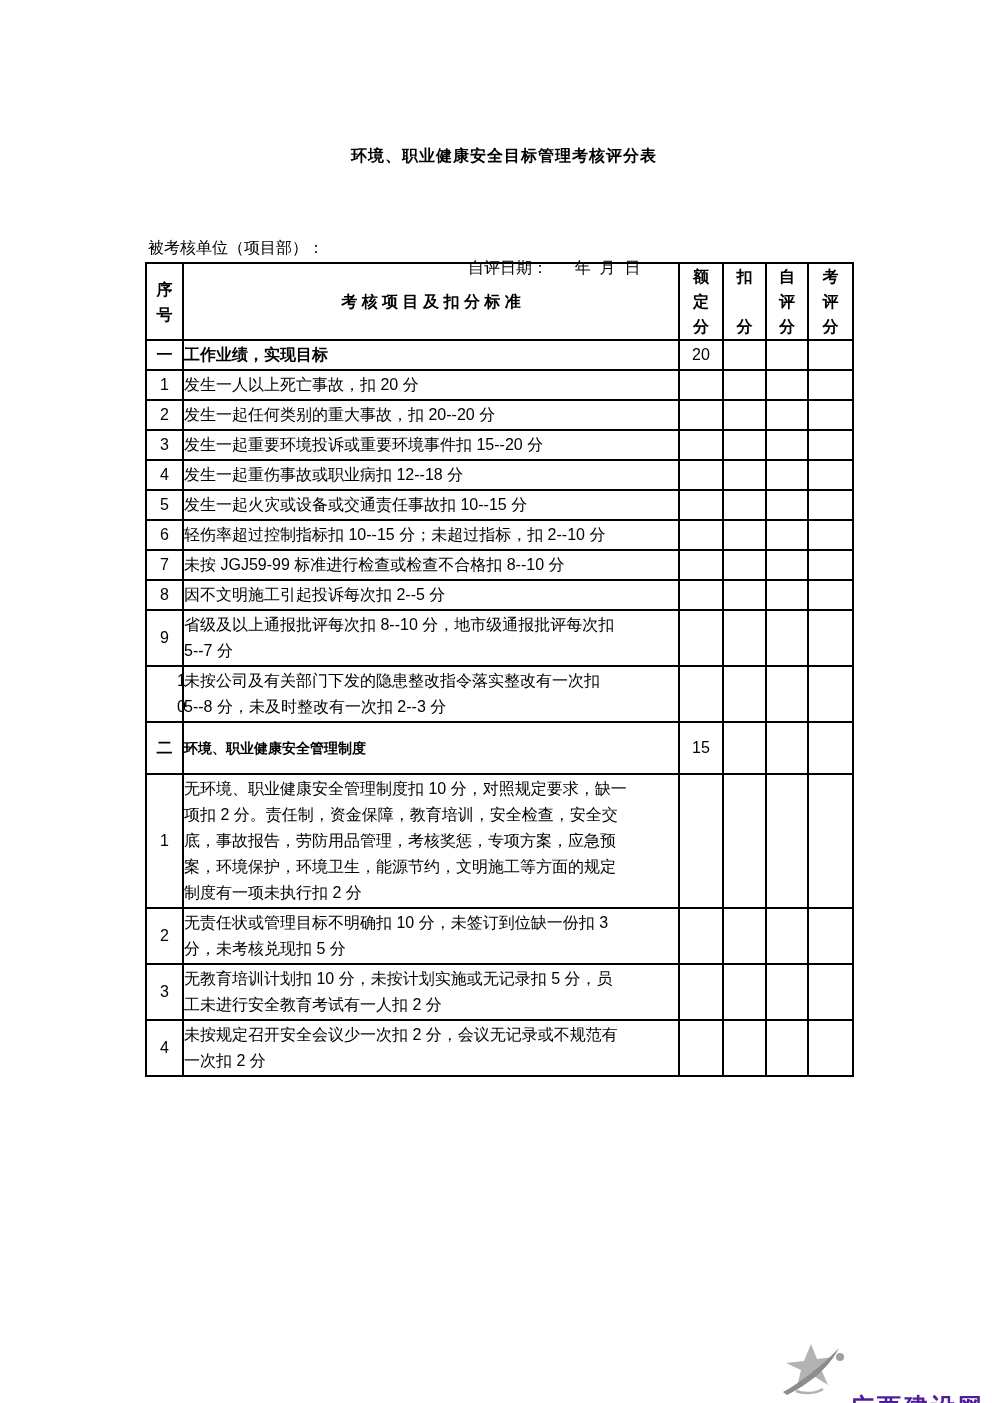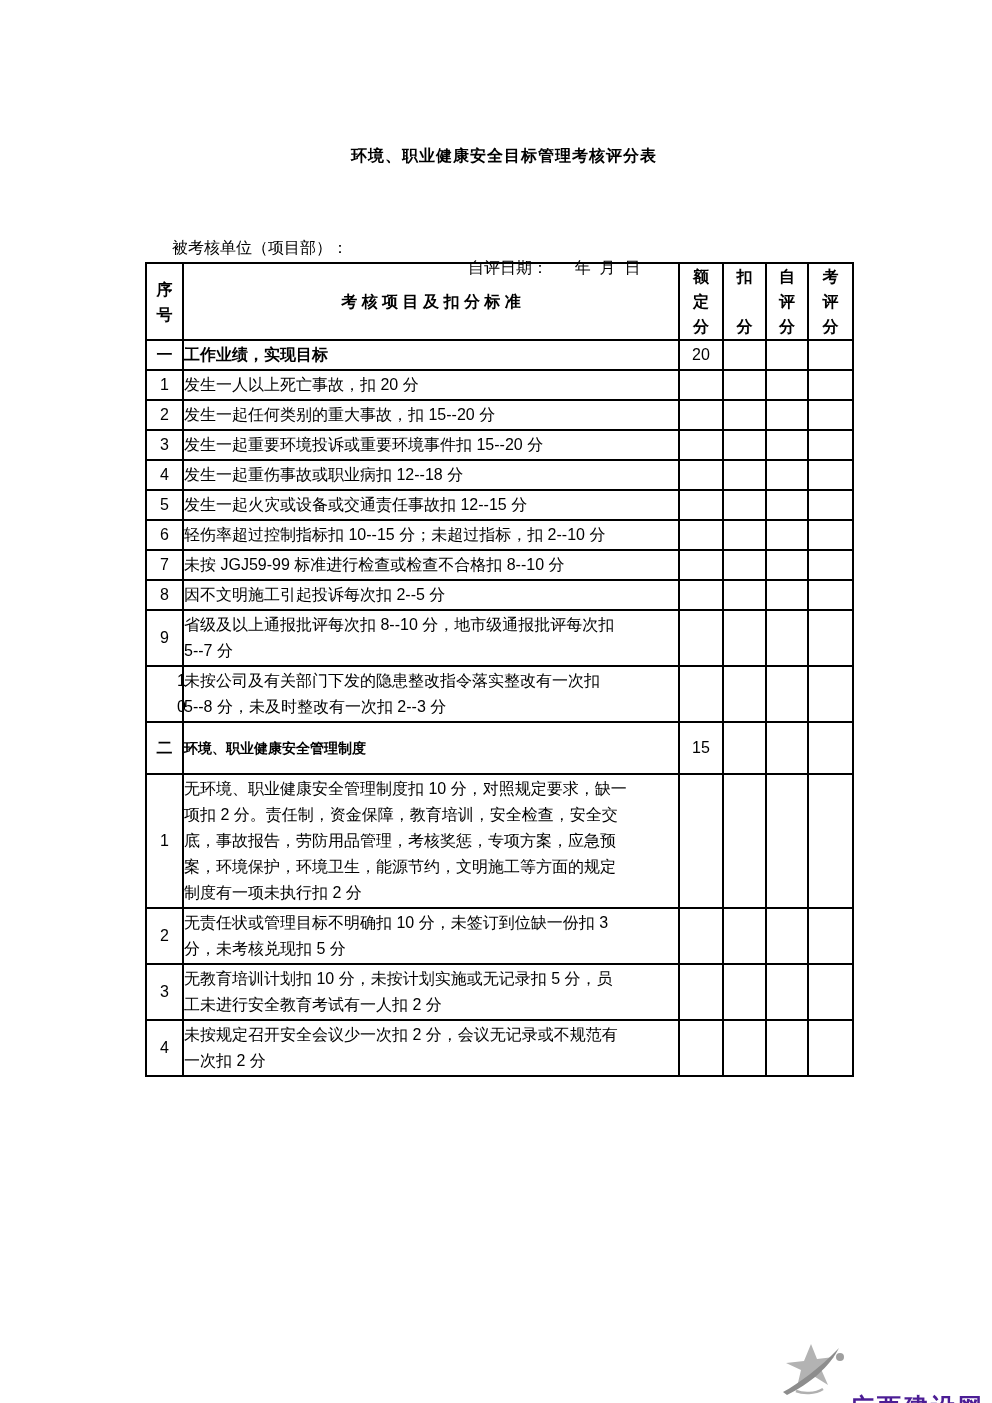--- a/index.html
+++ b/index.html
@@ -15,21 +15,21 @@
     position:absolute;top:138px;left:0;width:992px;
     text-align:center;
     font-size:16px;font-weight:bold;
     letter-spacing:1px;
     margin:8px;
   }
   .info-line{
     position:absolute;top:238px;left:148px;width:707px;height:22px;
     font-size:16px;
   }
-  .info-line .unit{white-space:pre;margin-left:24px;}
+  .info-line .unit{white-space:pre;}
   .info-line .date{position:absolute;left:320px;top:0;white-space:pre;margin-top:20px;}
   table.score{
     position:absolute;left:145px;top:262px;
     width:707px;
     border-collapse:collapse;
     table-layout:fixed;
   }
   table.score th, table.score td{
     border:2px solid #000;
     font-size:16px;
@@ -140,21 +140,21 @@
       <tr>
         <td class="c-no">1</td>
         <td class="c-text">发生一人以上死亡事故，扣 20 分</td>
         <td class="c-score"></td>
         <td class="c-score"></td>
         <td class="c-score"></td>
         <td class="c-score"></td>
       </tr>
       <tr>
         <td class="c-no">2</td>
-        <td class="c-text">发生一起任何类别的重大事故，扣 15--20 分</td>
+        <td class="c-text">发生一起任何类别的重大事故，扣 20--20 分</td>
         <td class="c-score"></td>
         <td class="c-score"></td>
         <td class="c-score"></td>
         <td class="c-score"></td>
       </tr>
       <tr>
         <td class="c-no">3</td>
         <td class="c-text">发生一起重要环境投诉或重要环境事件扣 15--20 分</td>
         <td class="c-score"></td>
         <td class="c-score"></td>
@@ -164,21 +164,21 @@
       <tr>
         <td class="c-no">4</td>
         <td class="c-text">发生一起重伤事故或职业病扣 12--18 分</td>
         <td class="c-score"></td>
         <td class="c-score"></td>
         <td class="c-score"></td>
         <td class="c-score"></td>
       </tr>
       <tr>
         <td class="c-no">5</td>
-        <td class="c-text">发生一起火灾或设备或交通责任事故扣 12--15 分</td>
+        <td class="c-text">发生一起火灾或设备或交通责任事故扣 10--15 分</td>
         <td class="c-score"></td>
         <td class="c-score"></td>
         <td class="c-score"></td>
         <td class="c-score"></td>
       </tr>
       <tr>
         <td class="c-no">6</td>
         <td class="c-text">轻伤率超过控制指标扣 10--15 分；未超过指标，扣 2--10 分</td>
         <td class="c-score"></td>
         <td class="c-score"></td>

